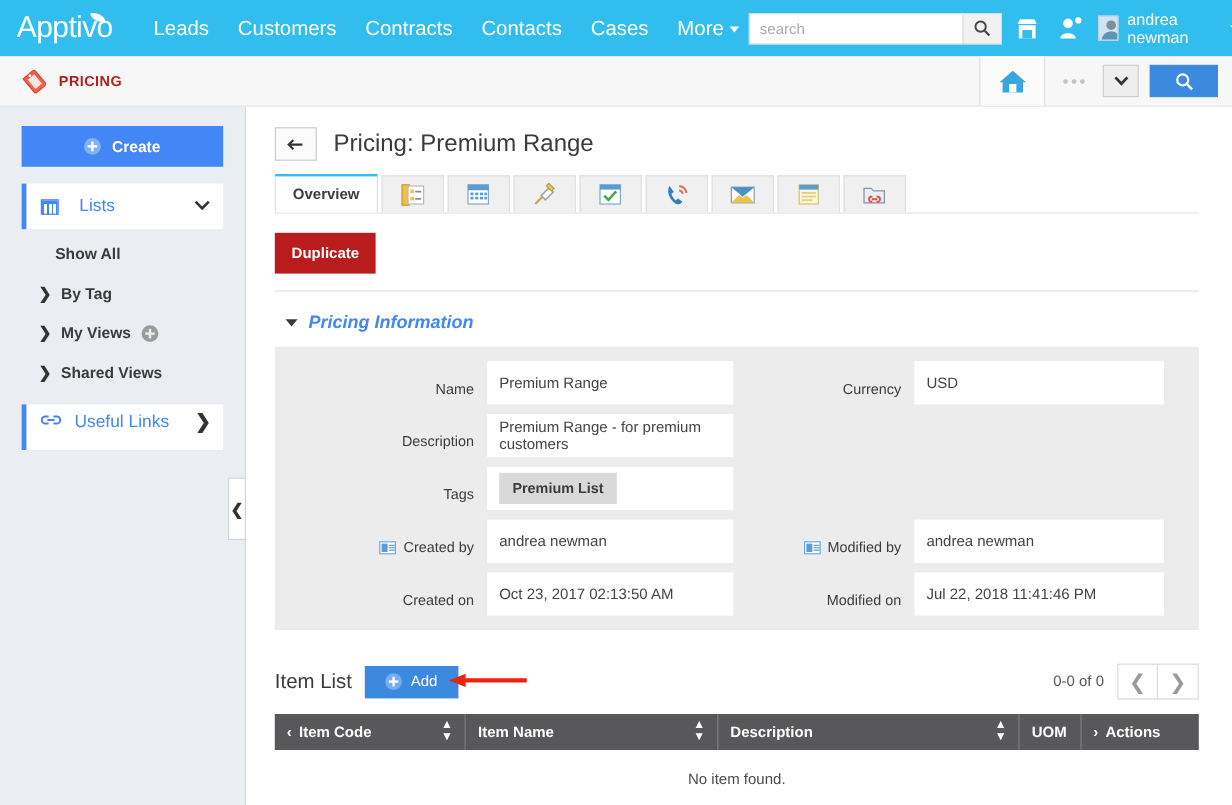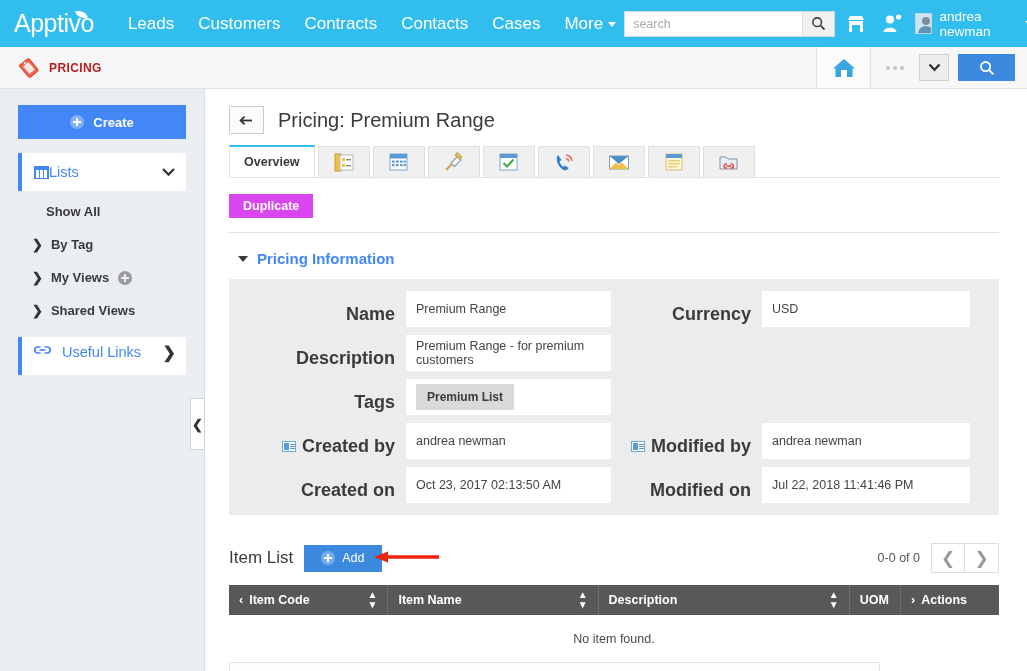--- a/index.html
+++ b/index.html
@@ -221,21 +221,21 @@
     background: #fff;
     border-left: 4px solid #4287f5;
     height: 38px;
     display: flex; align-items: center;
     padding: 0 10px 0 12px;
     cursor: pointer;
     margin-bottom: 4px;
   }
   .nav-main .lbl {
     color: #4287f5; font-size: 14.5px;
-    margin-left: 0;
+    margin-left: 17px;
   }
   .nav-main .chev { margin-left: auto; }
   .grid-ic {
     width: 15px; height: 13px;
     border: 1.5px solid #4287f5;
     background:
       linear-gradient(#4287f5,#4287f5) 0 0/100% 3px no-repeat,
       repeating-linear-gradient(90deg,#4287f5 0 1.5px, transparent 1.5px 4px) 0 3px/100% 100% no-repeat;
   }
   .sub {
@@ -327,46 +327,47 @@
     padding: 0 14px;
     height: 32px;
     position: relative; z-index: 2;
     border-left: 1px solid #e0e0e0;
     border-right: 1px solid #e0e0e0;
   }
 
   .dup-row { margin-top: 16px; padding-bottom: 14px; border-bottom: 1px solid #e2e2e2; }
   .dup-btn {
     display: inline-flex; align-items: center; justify-content: center;
-    height: 24px; padding: 0 14px;
-    background: #d946ef; color: #fff;
+    height: 34px; padding: 0 14px;
+    background: #b91c1c; color: #fff;
     font-size: 12.5px; font-weight: bold;
     cursor: pointer;
   }
 
   .sec-head {
     display: flex; align-items: center; gap: 9px;
     margin: 17px 0 12px 9px;
     cursor: pointer;
+    font-style: italic;
   }
   .sec-head .ttl { color: #4287f5; font-size: 15px; font-weight: bold; }
   .chev-dn {
     width: 0; height: 0;
     border-left: 5px solid transparent;
     border-right: 5px solid transparent;
     border-top: 6px solid #3b3b3b;
   }
 
   .formbox { background: #ececec; padding: 12px 14px; }
   .frow { display: flex; margin-bottom: 8px; }
   .frow:last-child { margin-bottom: 0; }
   .fcell { display: flex; align-items: flex-start; }
   .fcell.left { width: 367px; flex: 0 0 367px; }
   .flabel {
-    font-size: 18px; font-weight: bold; color: #3b3b3b;
+    font-size: 12px; font-weight: normal; color: #3b3b3b;
     text-align: right;
     padding-top: 10px;
     display: flex; align-items: center; justify-content: flex-end;
     gap: 6px;
     height: 36px;
   }
   .fcell.left .flabel { width: 152px; flex: 0 0 152px; }
   .fcell.right .flabel { width: 141px; flex: 0 0 141px; padding-right: 0; }
   .fval {
     background: #fff;

